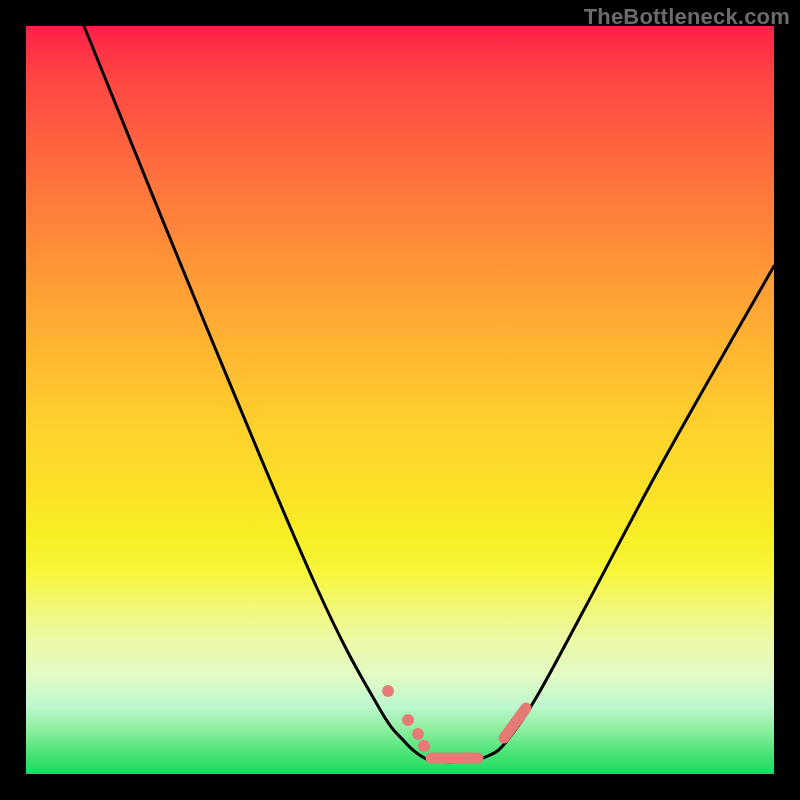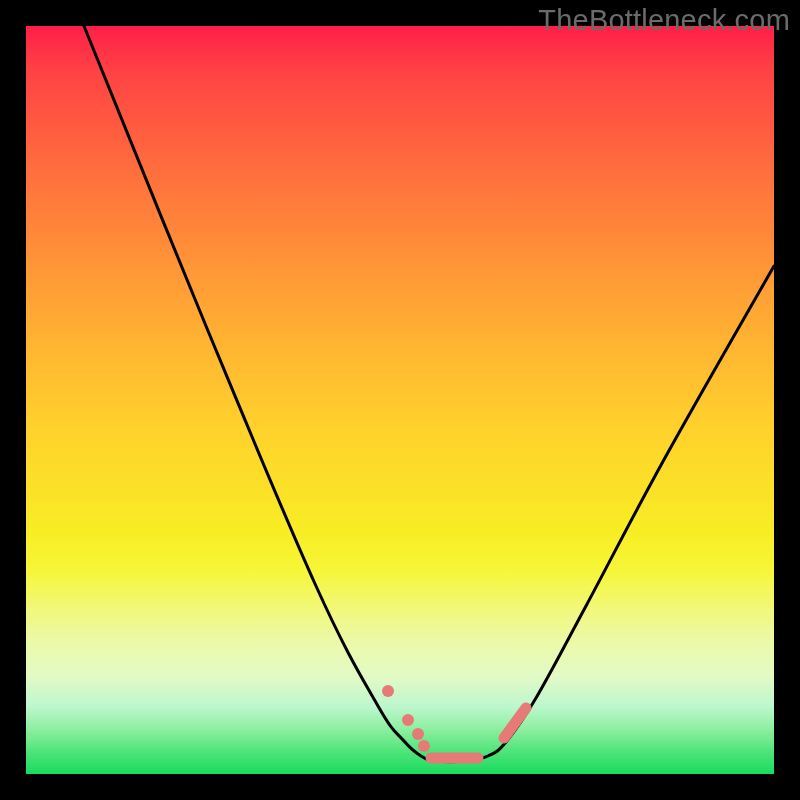--- a/index.html
+++ b/index.html
@@ -35,23 +35,23 @@
       #8def9f 94%,
       #4fe47a 97%,
       #18db5c 100%
     );
   }
   .watermark {
     position: absolute;
     top: 4px;
     right: 10px;
     color: #6b6b6b;
-    font-size: 29px;
+    font-size: 22px;
     letter-spacing: 0.2px;
-    font-weight: 400;
+    font-weight: 700;
     user-select: none;
   }
   svg.curve {
     position: absolute;
     left: 0;
     top: 0;
     width: 748px;
     height: 748px;
     overflow: visible;
   }

